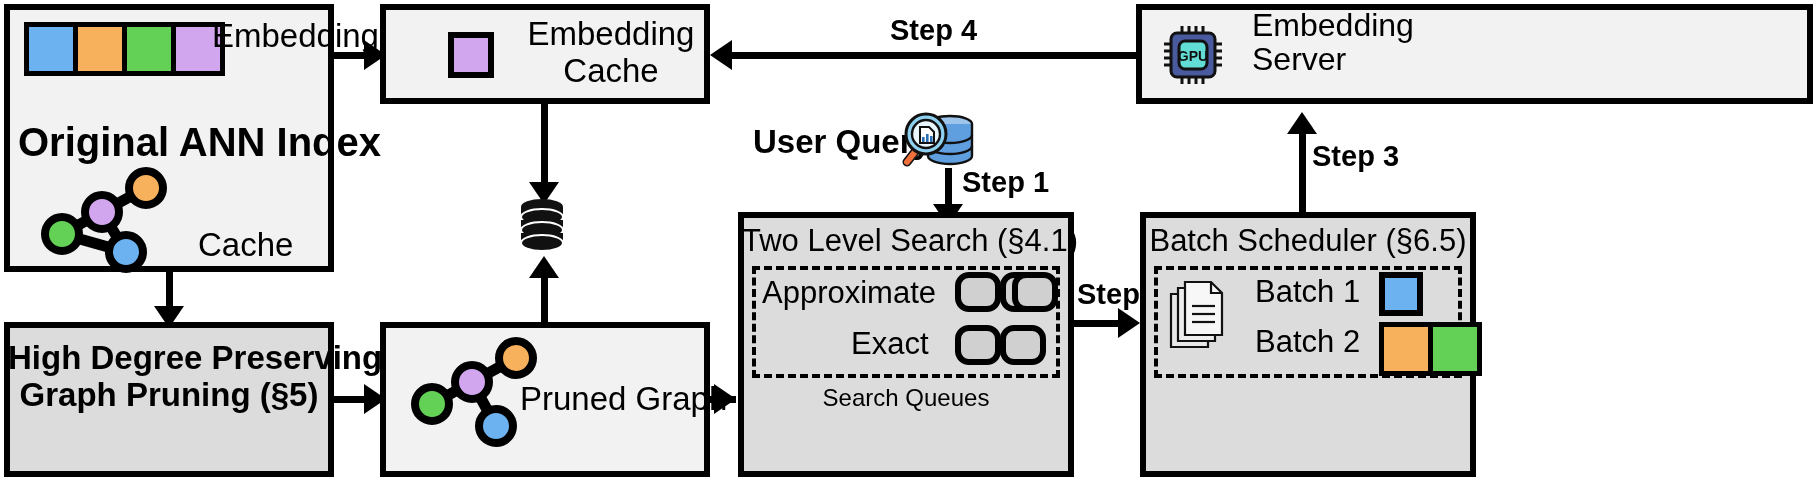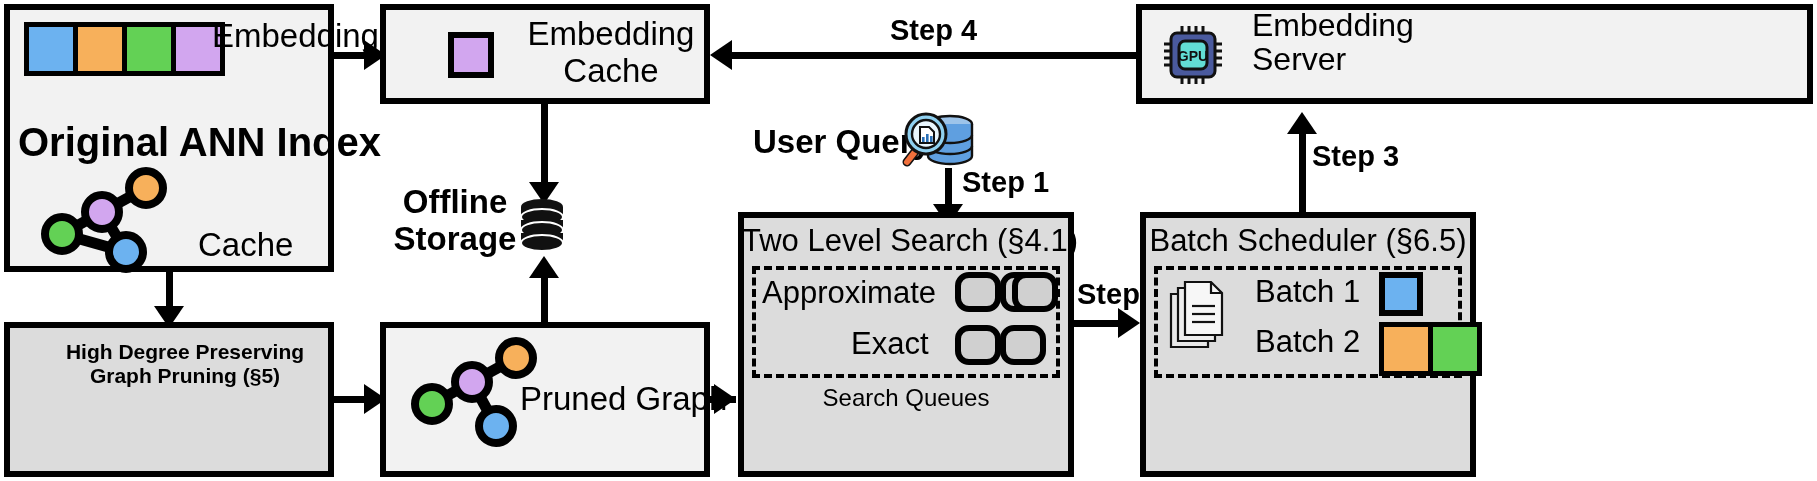--- a/index.html
+++ b/index.html
@@ -128,24 +128,20 @@
   <div class="sqbox" style="left:448px;top:32px;width:46px;height:46px;background:#d2a6ef;"></div>
 
   <div class="label ctr" style="left:516px;top:16px;width:190px;font-size:33px;">
     <div>Embedding</div>
     <div>Cache</div>
   </div>
 
   <div class="ln vline" style="left:541px;top:104px;height:82px;"></div>
   <div class="arrowD" style="left:529px;top:182px;"></div>
 
-  <div class="label ctr bold" style="left:390px;top:184px;width:130px;font-size:33px;">
-    <div>Offline</div>
-    <div>Storage</div>
-  </div>
 
   <div class="svgwrap" style="left:518px;top:198px;width:48px;height:60px;">
     <svg width="48" height="60" viewBox="0 0 48 60">
       <ellipse cx="24" cy="9" rx="21" ry="8" fill="#111"></ellipse>
       <rect x="3" y="9" width="42" height="10" fill="#111"></rect>
       <ellipse cx="24" cy="19" rx="21" ry="8" fill="#111" stroke="#fff" stroke-width="2"></ellipse>
       <rect x="3" y="22" width="42" height="10" fill="#111"></rect>
       <ellipse cx="24" cy="32" rx="21" ry="8" fill="#111" stroke="#fff" stroke-width="2"></ellipse>
       <rect x="3" y="35" width="42" height="10" fill="#111"></rect>
       <ellipse cx="24" cy="45" rx="21" ry="8" fill="#111" stroke="#fff" stroke-width="2"></ellipse>
@@ -153,21 +149,21 @@
   </div>
 
   <div class="ln vline" style="left:541px;top:272px;height:58px;"></div>
   <div class="arrowU" style="left:529px;top:256px;"></div>
 
   <div class="ln vline" style="left:166px;top:272px;height:40px;"></div>
   <div class="arrowD" style="left:154px;top:306px;"></div>
 
   <div class="box gray" style="left:4px;top:322px;width:330px;height:155px;"></div>
 
-  <div class="label ctr bold" style="left:8px;top:340px;width:322px;font-size:21px;margin-left:16px;">
+  <div class="label ctr bold" style="left:8px;top:340px;width:322px;font-size:33px;">
     <div>High Degree Preserving</div>
     <div>Graph Pruning (§5)</div>
   </div>
 
   <div class="ln hline" style="left:334px;top:396px;width:34px;"></div>
   <div class="arrowR" style="left:364px;top:384px;"></div>
 
   <div class="box" style="left:380px;top:322px;width:330px;height:155px;"></div>
 
   <div class="svgwrap" style="left:404px;top:338px;width:150px;height:106px;">

